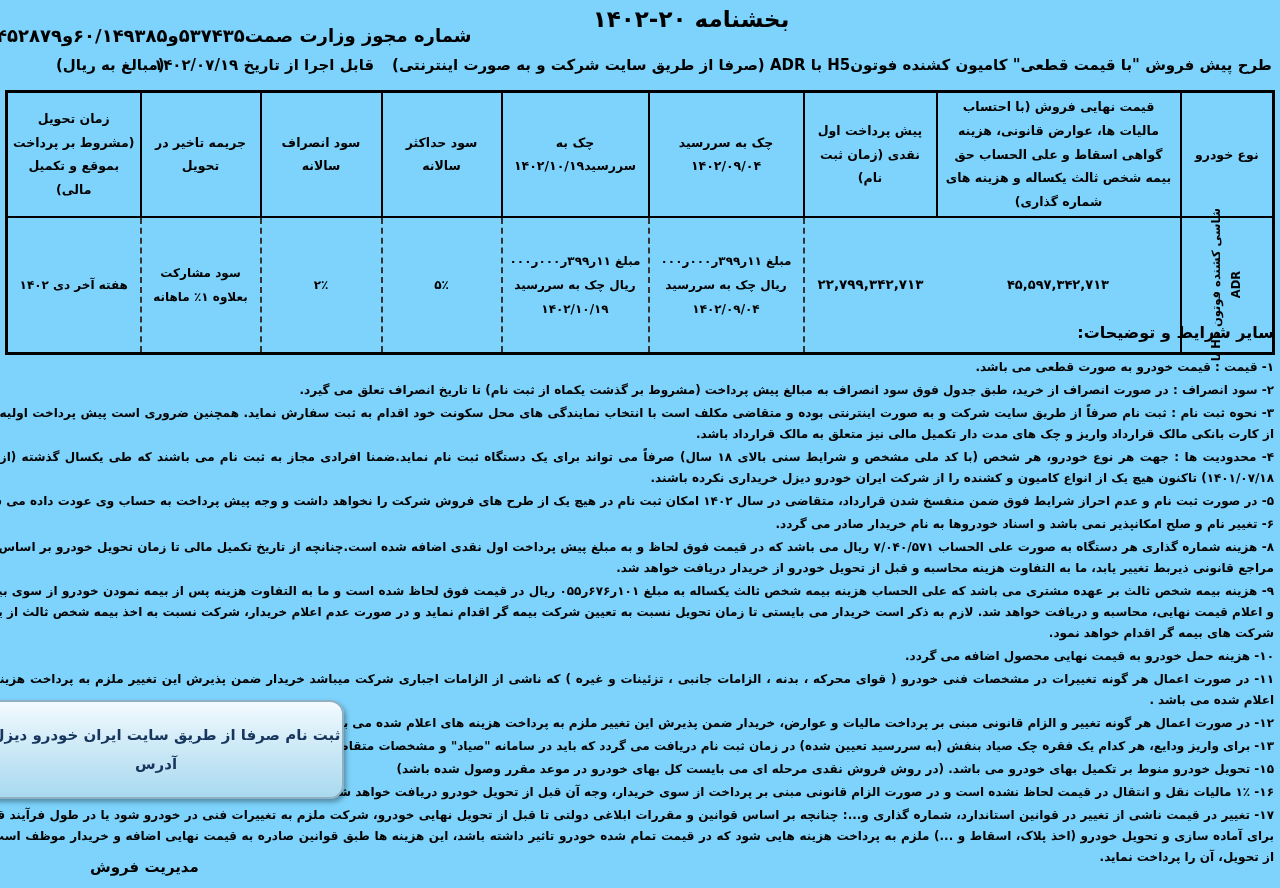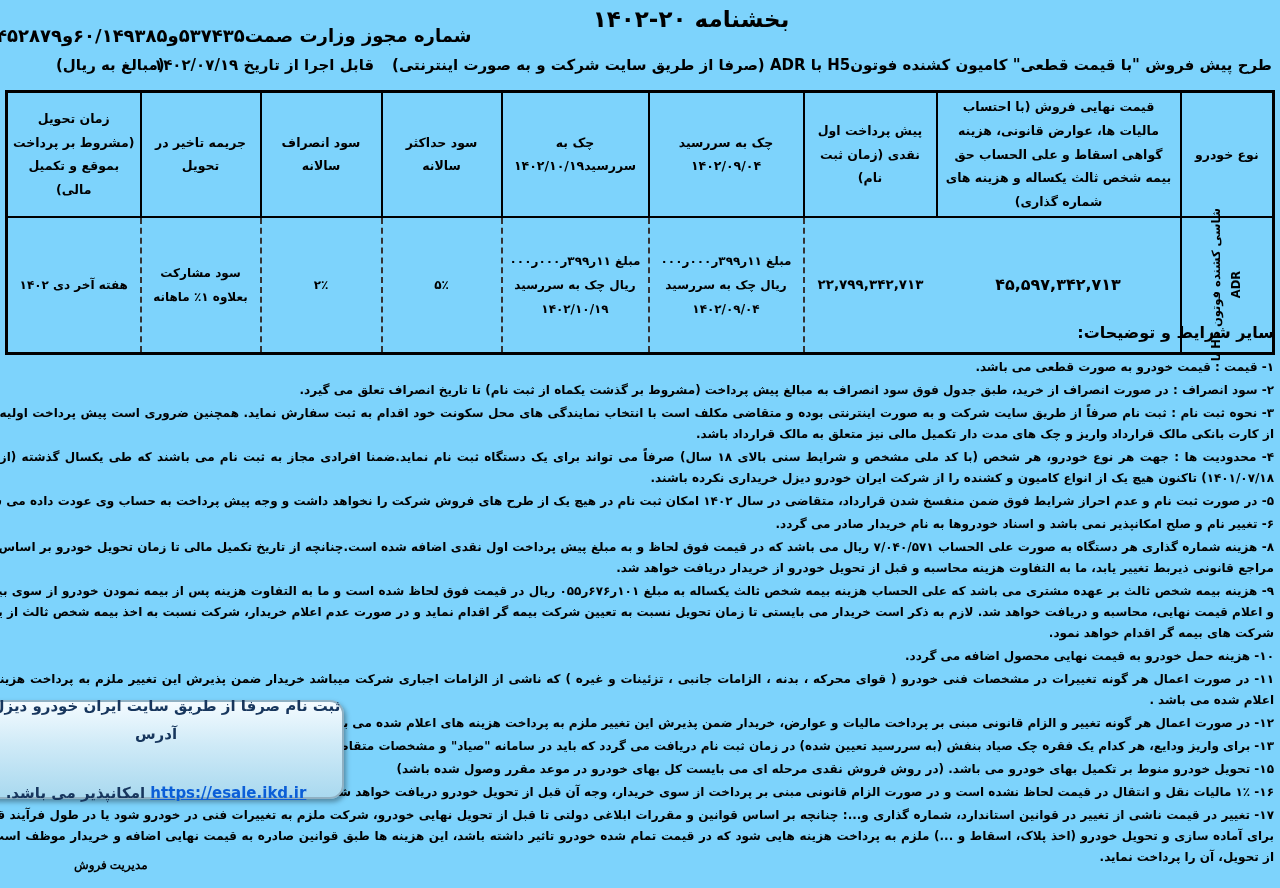--- a/index.html
+++ b/index.html
@@ -17,41 +17,41 @@
   .subtitle-amounts{position:absolute;left:78px;white-space:nowrap;margin-left:20px;}
   
   table.offer{position:absolute;top:90px;right:5px;border-collapse:collapse;table-layout:fixed;
     width:1267px;border:3px solid #000;}
   table.offer th{border:2px solid #000;font-size:12.5px;padding:2px 5px;height:95px;
     text-align:center;vertical-align:middle;line-height:1.9;}
   table.offer td{border-top:2px solid #000;height:130px;text-align:center;vertical-align:middle;
     font-size:12px;padding:2px 4px;line-height:2;}
   td.sep{border-left:2px dashed #333;}
   td.vehicle-cell{border-left:2px solid #000;padding:0;}
-  .num-big{font-size:16px;letter-spacing:.5px;}
+  .num-big{font-size:13px;letter-spacing:.5px;}
   .num-mid{font-size:13.5px;letter-spacing:.3px;}
   .vwrap{display:flex;align-items:center;justify-content:center;width:100%;height:130px;}
   .vtext{transform:rotate(-90deg);white-space:nowrap;font-size:11.5px;line-height:1.7;text-align:center;}
   
   .notes{position:absolute;top:323px;right:6px;left:6px;}
   .notes-title{font-size:16px;margin:0 0 15px 0;}
   .note{font-size:12px;line-height:21px;margin:0 0 2px 0;text-align:justify;}
   
   .callout{position:absolute;top:700px;left:10px;width:372px;height:95px;z-index:5;
     border:2px solid #8fb0c2;border-radius:14px;
     background:linear-gradient(180deg,#f4fbff 0%,#cfeaf7 45%,#a9d9ef 100%);
     box-shadow:2px 3px 5px rgba(0,0,0,.35);
     display:flex;flex-direction:column;align-items:center;justify-content:center;
     font-size:15px;color:#17365d;line-height:1.9;text-align:center;gap:30px;}
   .callout .tail{position:absolute;left:-13px;bottom:10px;width:0;height:0;
     border-top:10px solid transparent;border-bottom:10px solid transparent;
     border-right:14px solid #a9d9ef;filter:drop-shadow(-2px 1px 0 #8fb0c2);}
   .callout a{color:#0b5ed7;text-decoration:underline;font-weight:bold;}
   
-  .footer-sig{position:absolute;top:858px;left:116px;font-size:12px;white-space:nowrap;font-family:Liberation Serif, serif;}
+  .footer-sig{position:absolute;top:858px;left:132px;font-size:15px;white-space:nowrap;}
 </style>
 </head>
 <body>
 
 <div class="page">
 
   <div class="bulletin-title">بخشنامه ۲۰‏-۱۴۰۲</div>
   <div class="permit">شماره مجوز وزارت صمت۵۳۷۴۳۵و۶۰/۱۴۹۳۸۵و۱۱۴۵۲۸۷۹</div>
   <div class="subtitle-row">
     <span class="subtitle-main">طرح پیش فروش "با قیمت قطعی" کامیون کشنده فوتونH5 با ADR (صرفا از طریق سایت شرکت و به صورت اینترنتی)</span>
@@ -119,21 +119,17 @@
     <p class="note">۱۲- در صورت اعمال هر گونه تغییر و الزام قانونی مبنی بر پرداخت مالیات و عوارض، خریدار ضمن پذیرش این تغییر ملزم به پرداخت هزینه های اعلام شده می باشد .</p>
     <p class="note">۱۳- برای واریز ودایع، هر کدام یک فقره چک صیاد بنفش (به سررسید تعیین شده) در زمان ثبت نام دریافت می گردد که باید در سامانه "صیاد" و مشخصات متقاضی در سامانه"ثنا" ثبت شده باشد.</p>
     <p class="note">۱۵- تحویل خودرو منوط بر تکمیل بهای خودرو می باشد. (در روش فروش نقدی مرحله ای می بایست کل بهای خودرو در موعد مقرر وصول شده باشد)</p>
     <p class="note">۱۶- ۱٪ مالیات نقل و انتقال در قیمت لحاظ نشده است و در صورت الزام قانونی مبنی بر پرداخت از سوی خریدار، وجه آن قبل از تحویل خودرو دریافت خواهد شد.</p>
     <p class="note">۱۷- تغییر در قیمت ناشی از تغییر در قوانین استاندارد، شماره گذاری و...: چنانچه بر اساس قوانین و مقررات ابلاغی دولتی تا قبل از تحویل نهایی خودرو، شرکت ملزم به تغییرات فنی در خودرو شود یا در طول فرآیند قانونی برای آماده سازی و تحویل خودرو (اخذ پلاک، اسقاط و ...) ملزم به پرداخت هزینه هایی شود که در قیمت تمام شده خودرو تاثیر داشته باشد، این هزینه ها طبق قوانین صادره به قیمت نهایی اضافه و خریدار موظف است قبل از تحویل، آن را پرداخت نماید.</p>
   </div>
 
   <div class="callout">
     <div class="tail"></div>
     <div>ثبت نام صرفا از طریق سایت ایران خودرو دیزل به آدرس</div>
-    <div>
-      <a href="#" dir="ltr">https://esale.ikd.ir</a>
-      <span>امکانپذیر می باشد.</span>
-    </div>
   </div>
 
   <div class="footer-sig">مدیریت فروش</div>
 
 </div>
 
 </body></html>

